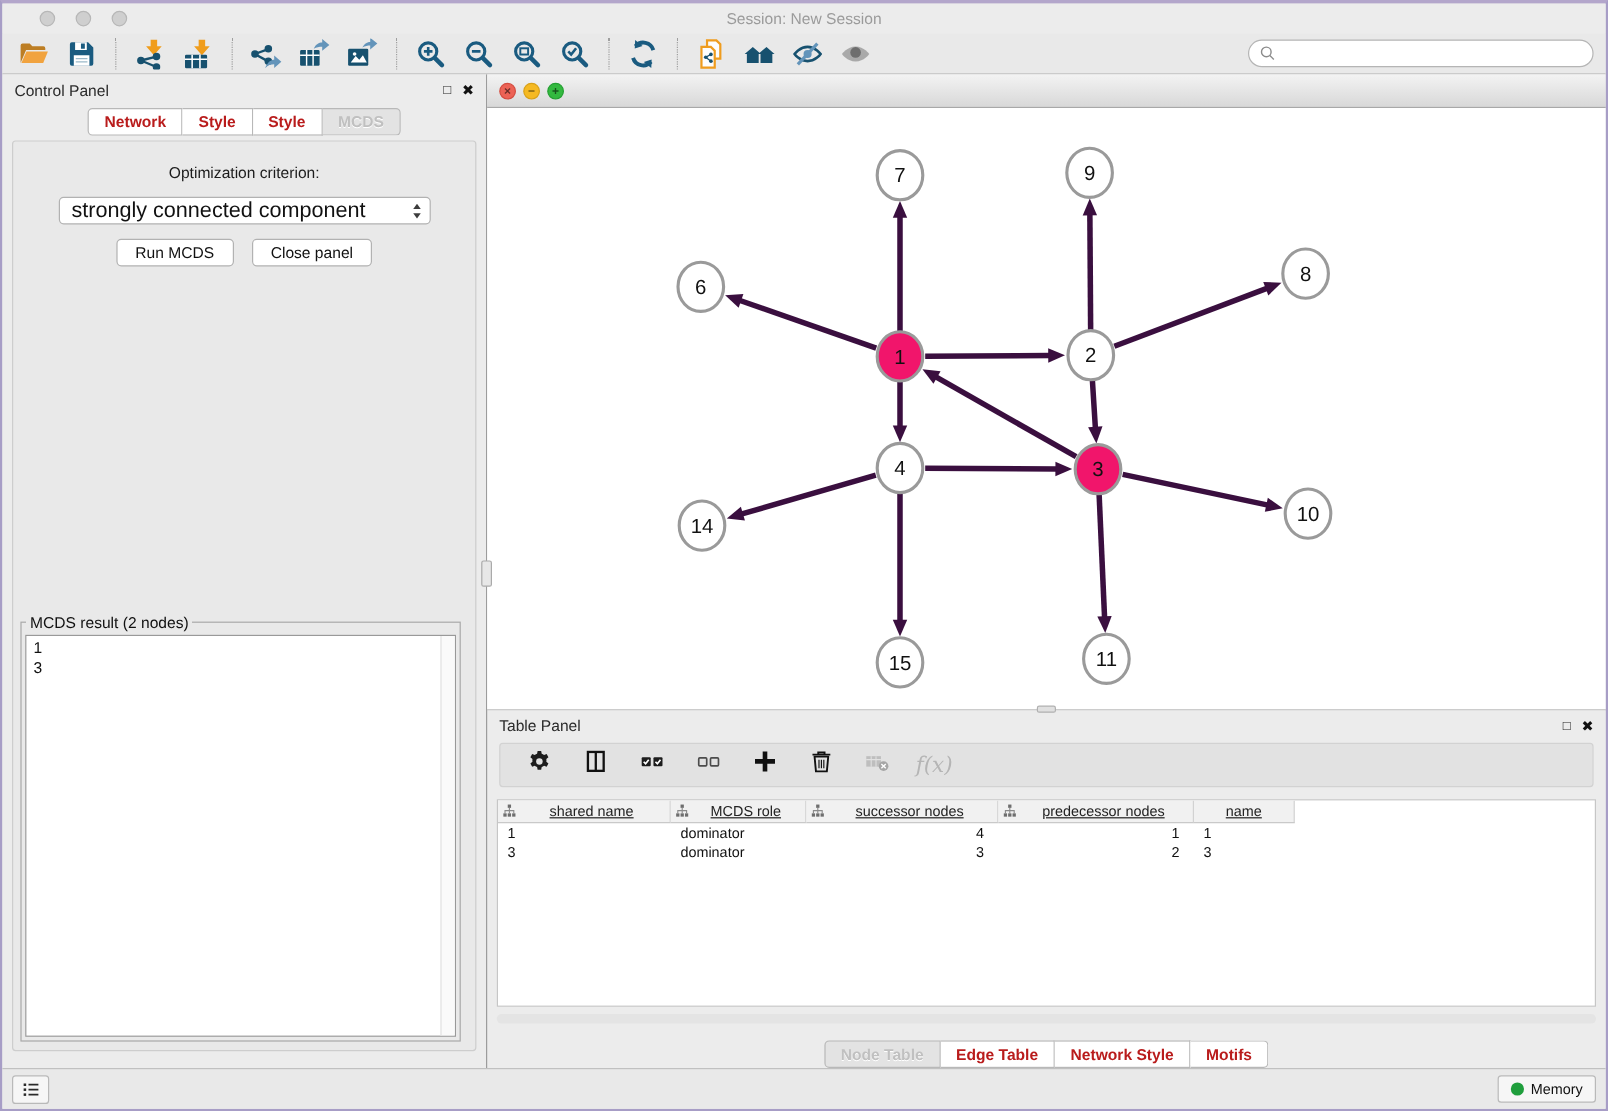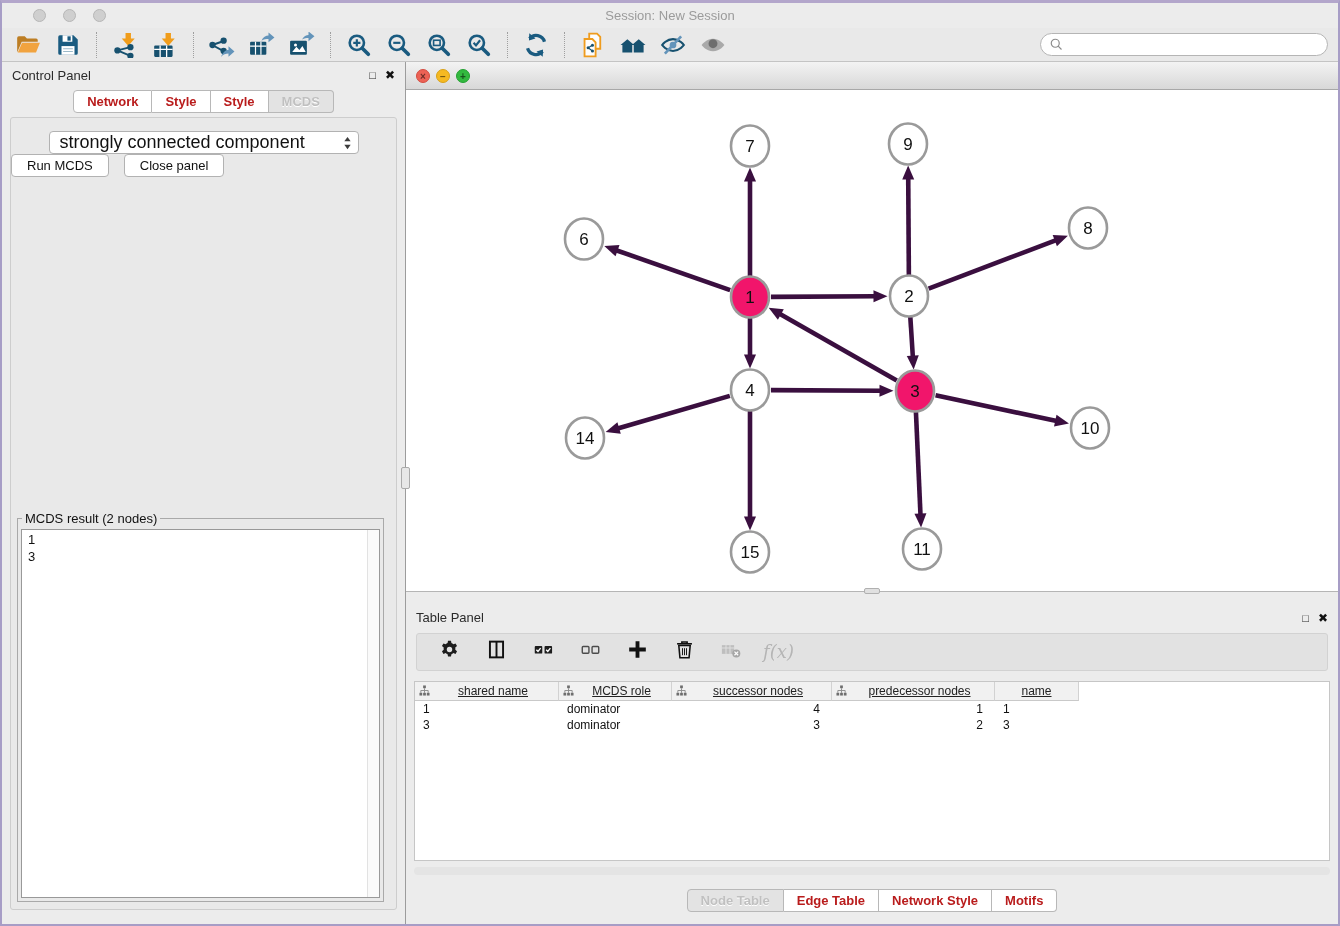--- a/index.html
+++ b/index.html
@@ -33,21 +33,21 @@
   .float-glyph { font-size:11px; color:#222; } .close-glyph { font-size:12px; font-weight:bold; color:#111; }
   .ctab-row { display:flex; justify-content:center; margin-top:2px; }
   .ctab { font-size:13px; font-weight:bold; color:#b91c1c; background:#fff; border:1px solid #b8b8b8; border-left:none; padding:3px 13px; cursor:default; }
   .ctab:first-child { border-left:1px solid #b8b8b8; border-radius:4px 0 0 4px; }
   .ctab:last-child { border-radius:0 4px 4px 0; }
   .ctab.active { background:#e3e3e3; color:#c0c0c0; text-shadow:0 1px 0 #fff; }
   .cp-content { flex:1; margin:4px 8px 14px 8px; border:1px solid #cdcdcd; border-radius:3px; background:#e9e9e9; position:relative; }
   .opt-label { text-align:center; margin-top:18px; font-size:13px; color:#1c1c1c; }
   .select-box { width:310px; height:23px; margin:13px auto 0 auto; background:#fff; border:1px solid #b2b2b2; border-radius:4px; display:flex; align-items:center; padding:0 6px 0 10px; font-size:18px; color:#111; }
   .select-box .sel-text { flex:1; }
-  .btn-row { display:flex; justify-content:flex-start; gap:15px; }
+  .btn-row { display:flex; justify-content:center; gap:15px; margin-top:12px; }
   .pushbtn { background:#fff; border:1px solid #b2b2b2; border-radius:4px; font-size:13px; color:#111; padding:3px 15px; cursor:default; font-family:inherit; }
   .result-fieldset { position:absolute; left:6px; right:12px; top:369px; bottom:7px; border:1px solid #a9a9a9; padding:0;margin-top:24px; }
   .result-fieldset legend { font-size:13px; color:#111; margin-left:4px; padding:0 3px; }
   .result-area { position:absolute; left:3px; right:3px; top:3px; bottom:3px; background:#fff; border:1px solid #999; font-size:13px; color:#111; padding:1px 6px; line-height:17px; white-space:pre; overflow:hidden; }
   .result-scroll { position:absolute; right:0; top:0; bottom:0; width:12px; background:#fafafa; border-left:1px solid #e2e2e2; }
   .v-grip { position:absolute; right:-5px; top:405px; width:9px; height:22px; background:#e7e7e7; border:1px solid #aaa; border-radius:2px; z-index:5; }
 
   
   .right-col { flex:1; display:flex; flex-direction:column; min-width:0; }
 
@@ -302,20 +302,21 @@
           <span class="close-glyph">✖</span>
         </span>
       </div>
       <div class="ctab-row" id="control-tabs">
           <div class="ctab">Network</div>
           <div class="ctab">Style</div>
           <div class="ctab">Style</div>
           <div class="ctab active">MCDS</div>
         </div>
       <div class="cp-content">
+        <div class="opt-label">Optimization criterion:</div>
         <div class="select-box">
           <span class="sel-text">strongly connected component</span>
           <svg viewBox="0 0 10 16" width="9" height="14">
             <path d="M5 1l3.6 5H1.4z" fill="#3c3c3c"></path>
               <path d="M5 15l-3.6-5h7.2z" fill="#3c3c3c"></path>
           </svg>
         </div>
         <div class="btn-row">
           <button class="pushbtn">Run MCDS</button>
           <button class="pushbtn">Close panel</button>
@@ -545,13 +546,31 @@
         <div class="tp-tabs" id="table-tabs">
             <div class="ctab active">Node Table</div>
             <div class="ctab">Edge Table</div>
             <div class="ctab">Network Style</div>
             <div class="ctab">Motifs</div>
           </div>
       </div>
     </div>
   </div>
 
+  <div class="statusbar">
+    <div class="sb-left-btn">
+      <svg viewBox="0 0 24 24">
+        <g stroke="#2a2a2a" stroke-width="2">
+            <path d="M9 6.5h11M9 12h11M9 17.5h11" fill="none"></path>
+          </g>
+        <g fill="#2a2a2a">
+            <rect x="3.6" y="5.2" width="2.8" height="2.8"></rect>
+            <rect x="3.6" y="10.7" width="2.8" height="2.8"></rect>
+            <rect x="3.6" y="16.2" width="2.8" height="2.8"></rect>
+          </g>
+      </svg>
+    </div>
+    <div class="memory-btn">
+      <span class="mem-dot" id="mem-dot" style="background: rgb(31, 158, 60);"></span>
+      <span>Memory</span>
+    </div>
+  </div>
 </div>
 
 </body></html>

